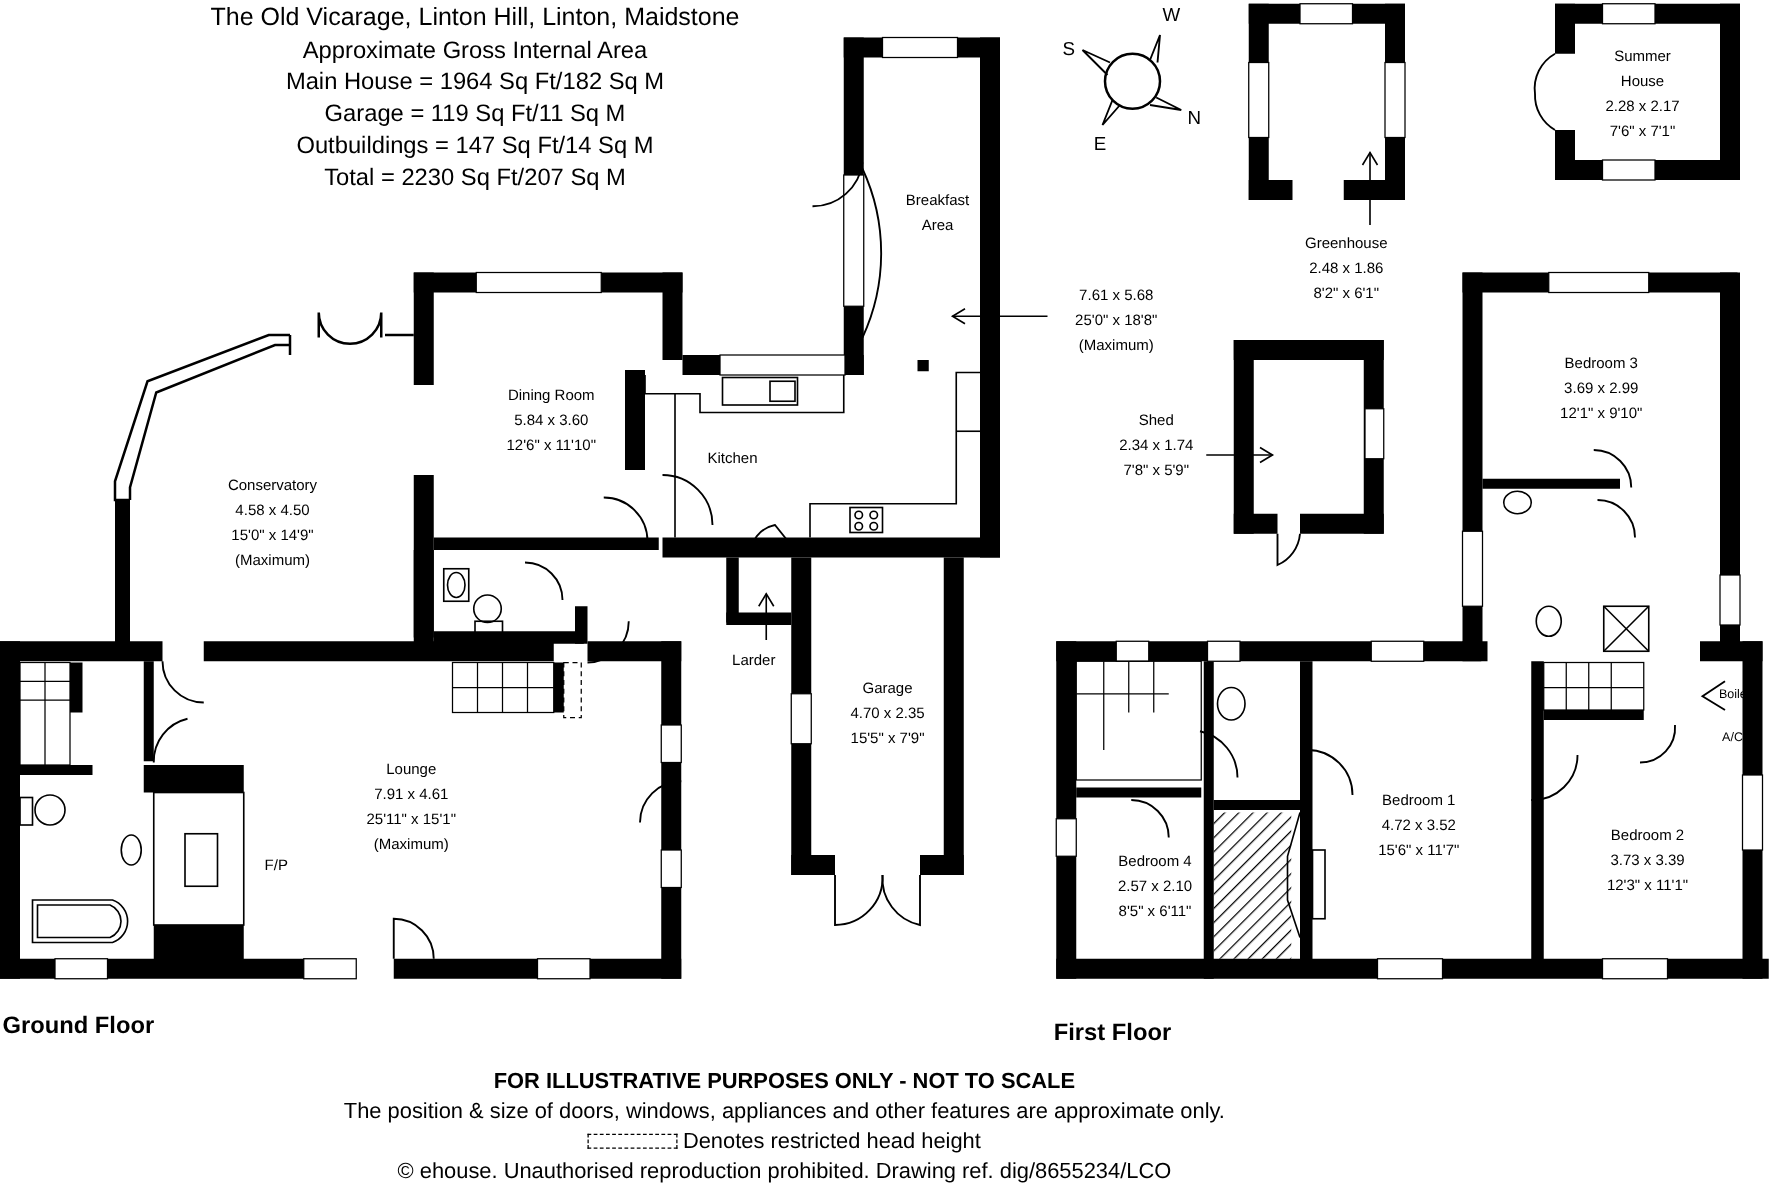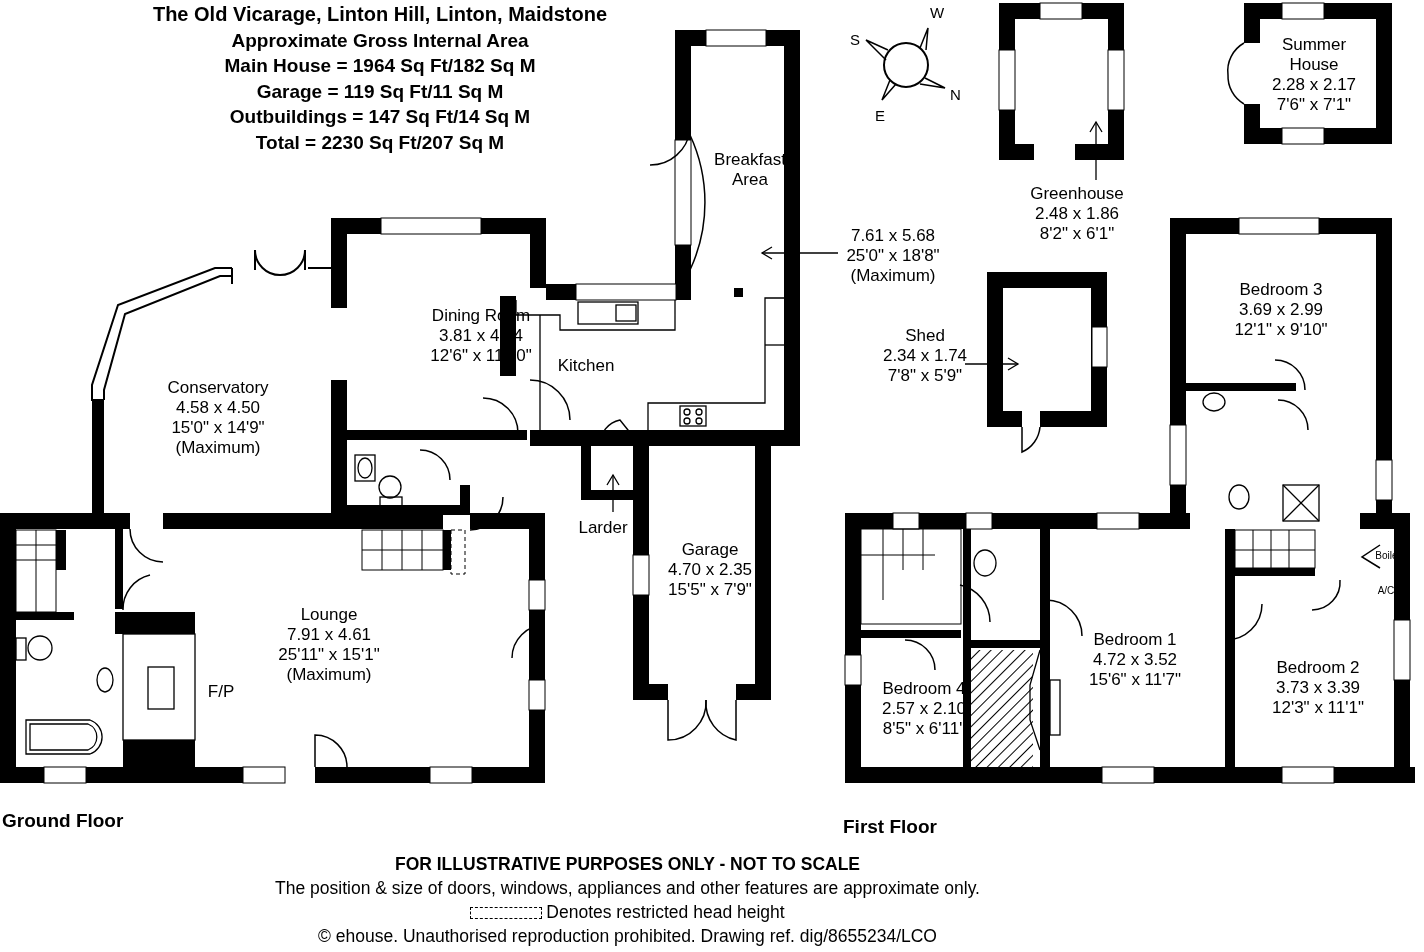--- a/index.html
+++ b/index.html
@@ -1,20 +1,20 @@
 <!DOCTYPE html>
 <html><head>
 <meta charset="utf-8">
 <style>
   html, body { margin: 0; padding: 0; background: #ffffff; }
   body { width: 1424px; height: 952px; position: relative; overflow: hidden; font-family: "Liberation Sans", sans-serif; color: #000; }
-  .header { position: absolute; left: 100px; top: 2px; width: 560px; text-align: center; font-weight: bold; font-size: 19px; line-height: 25.5px; }
+  .header { position: absolute; left: 100px; top: 2px; width: 560px; text-align: center; font-weight: normal; font-size: 19px; line-height: 25.5px; }
   .header .title { font-size: 20px; }
   svg.plan { position: absolute; left: 0; top: 0; }
-  .lbl { position: absolute; text-align: center; font-size: 17px; line-height: 20px; white-space: nowrap; transform: translateX(-50%); }
+  .lbl { position: absolute; text-align: center; font-size: 12px; line-height: 20px; white-space: nowrap; transform: translateX(-50%); }
   .lbl.small { font-size: 10px; line-height: 12px; }
   .floor-title { position: absolute; font-weight: bold; font-size: 19px; }
   .compass-letter { position: absolute; font-size: 15px; }
   .footer { position: absolute; left: 0; width: 1255px; top: 852px; text-align: center; font-size: 17.5px; line-height: 24px; }
   .footer .bold { font-weight: bold; }
   .dash-sample { display: inline-block; width: 70px; height: 10px; border: 1.5px dashed #000; border-bottom-style: dashed; vertical-align: -1px; margin-right: 4px; border-left-width:1.5px; }
 </style>
 </head>
 <body>
 
@@ -273,23 +273,23 @@
 <span class="compass-letter" style="left:850px;top:31px;">S</span>
 <span class="compass-letter" style="left:950px;top:86px;">N</span>
 <span class="compass-letter" style="left:875px;top:107px;">E</span>
 
 <div class="lbl" style="left:218px;top:358px;margin-top:20px;">
   <div>Conservatory</div>
   <div>4.58 x 4.50</div>
   <div>15'0" x 14'9"</div>
   <div>(Maximum)</div>
 </div>
-<div class="lbl" style="left:441px;top:306px;margin-left:40px;">
+<div class="lbl" style="left:441px;top:306px;">
   <div>Dining Room</div>
-  <div>3.81 x 4.44</div>
+  <div>5.84 x 3.60</div>
   <div>12'6" x 11'10"</div>
 </div>
 <div class="lbl" style="left:750px;top:150px;">
   <div>Breakfast</div>
   <div>Area</div>
 </div>
 <div class="lbl" style="left:893px;top:226px;">
   <div>7.61 x 5.68</div>
   <div>25'0" x 18'8"</div>
   <div>(Maximum)</div>

